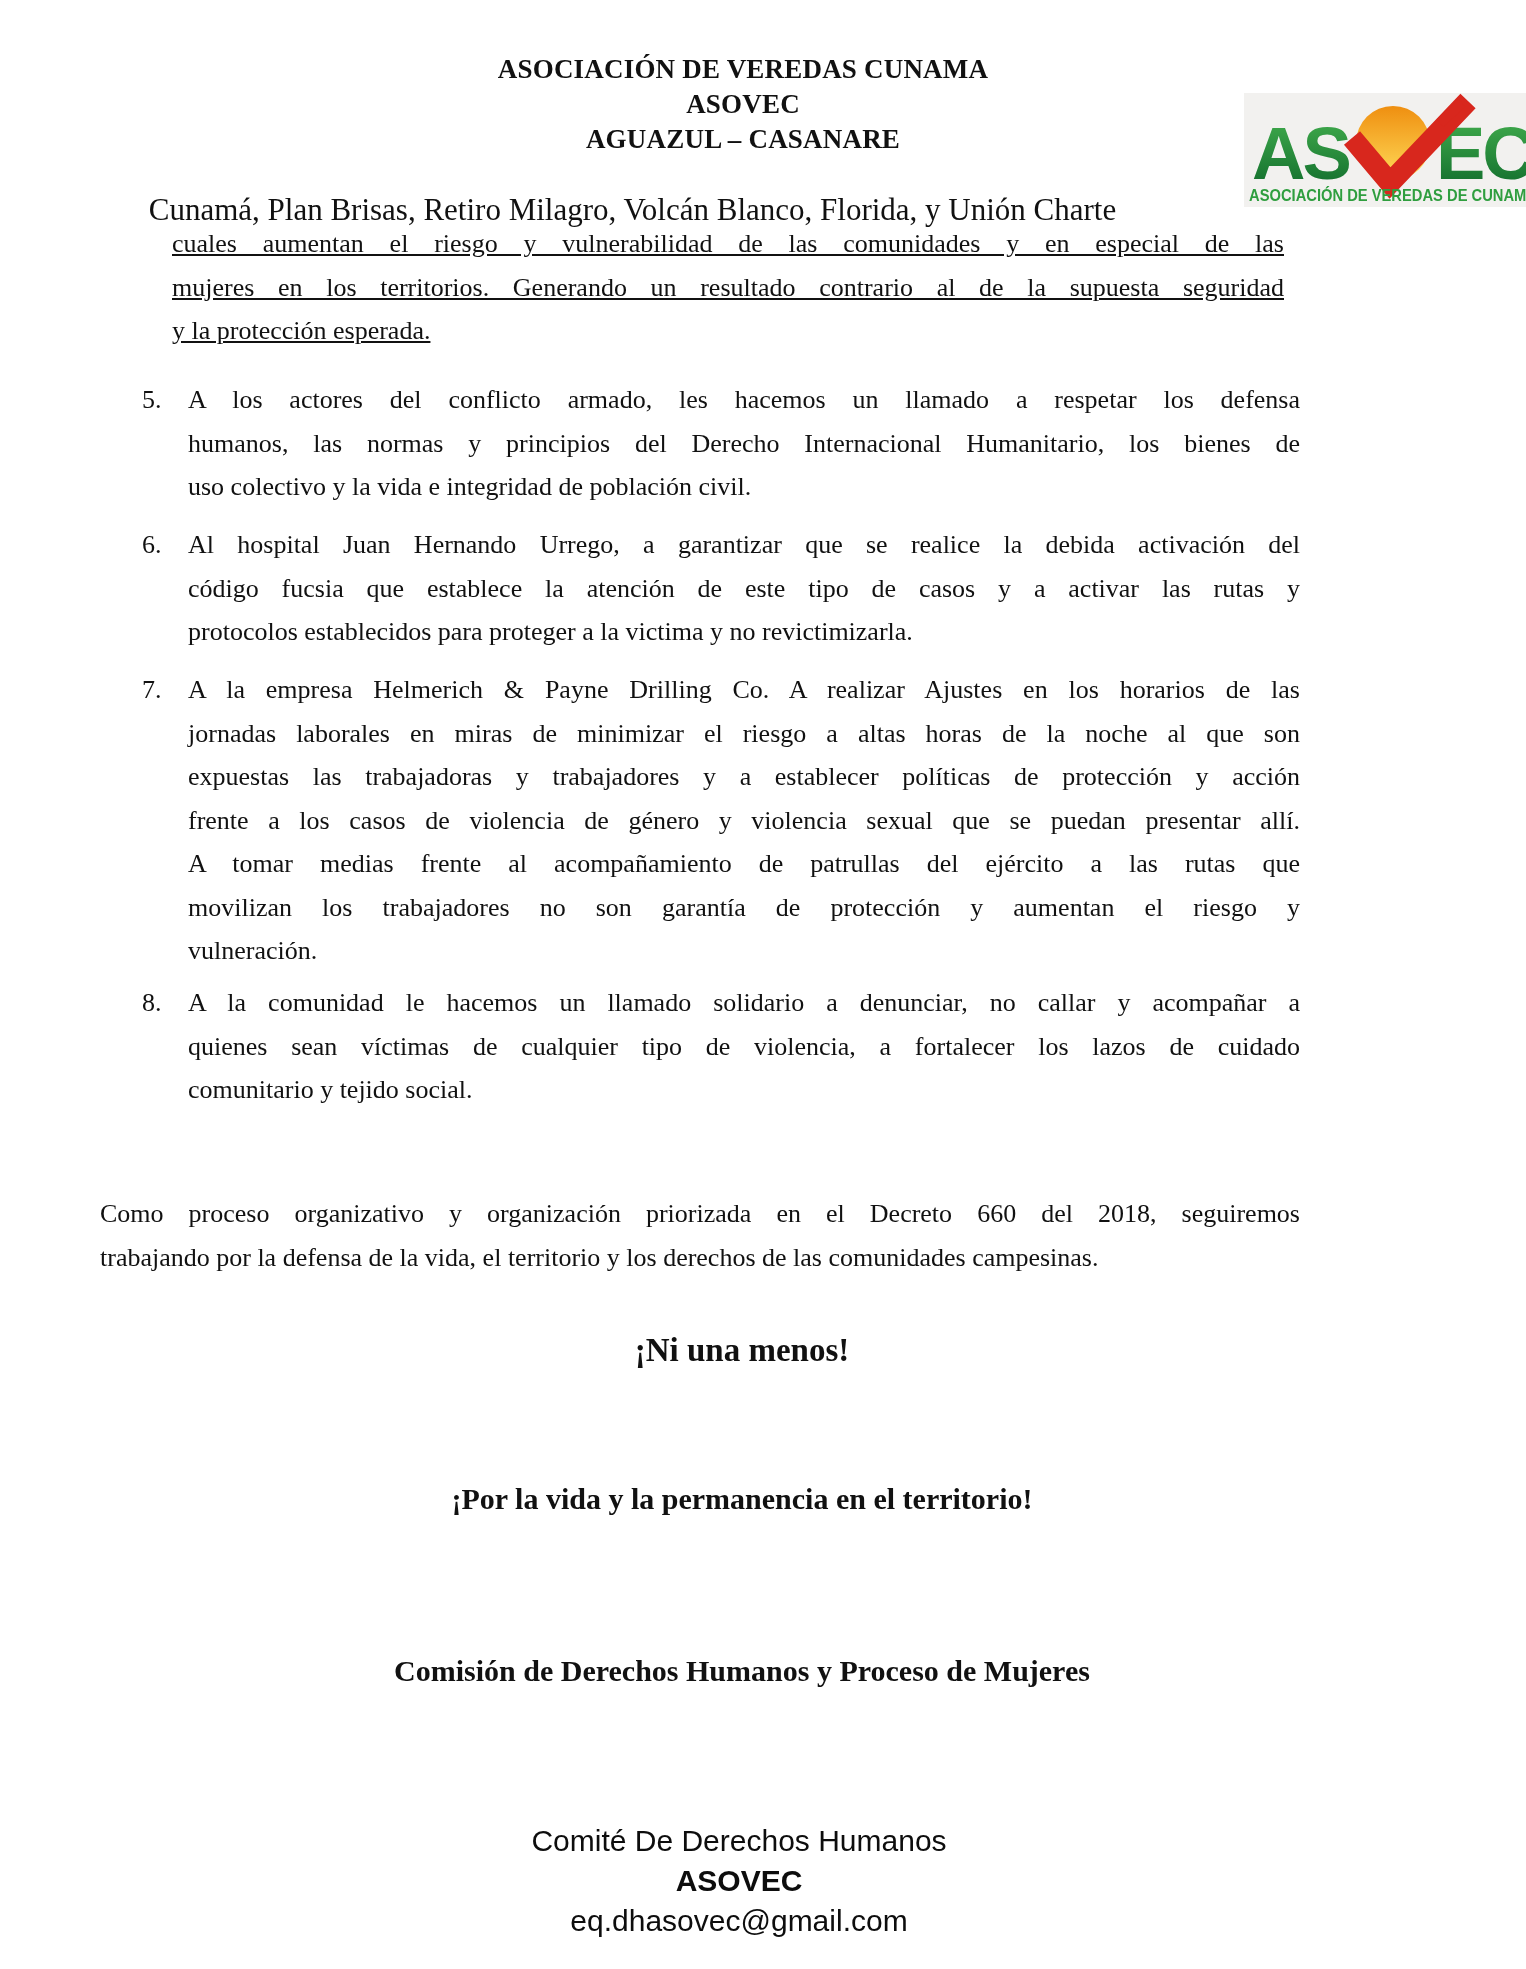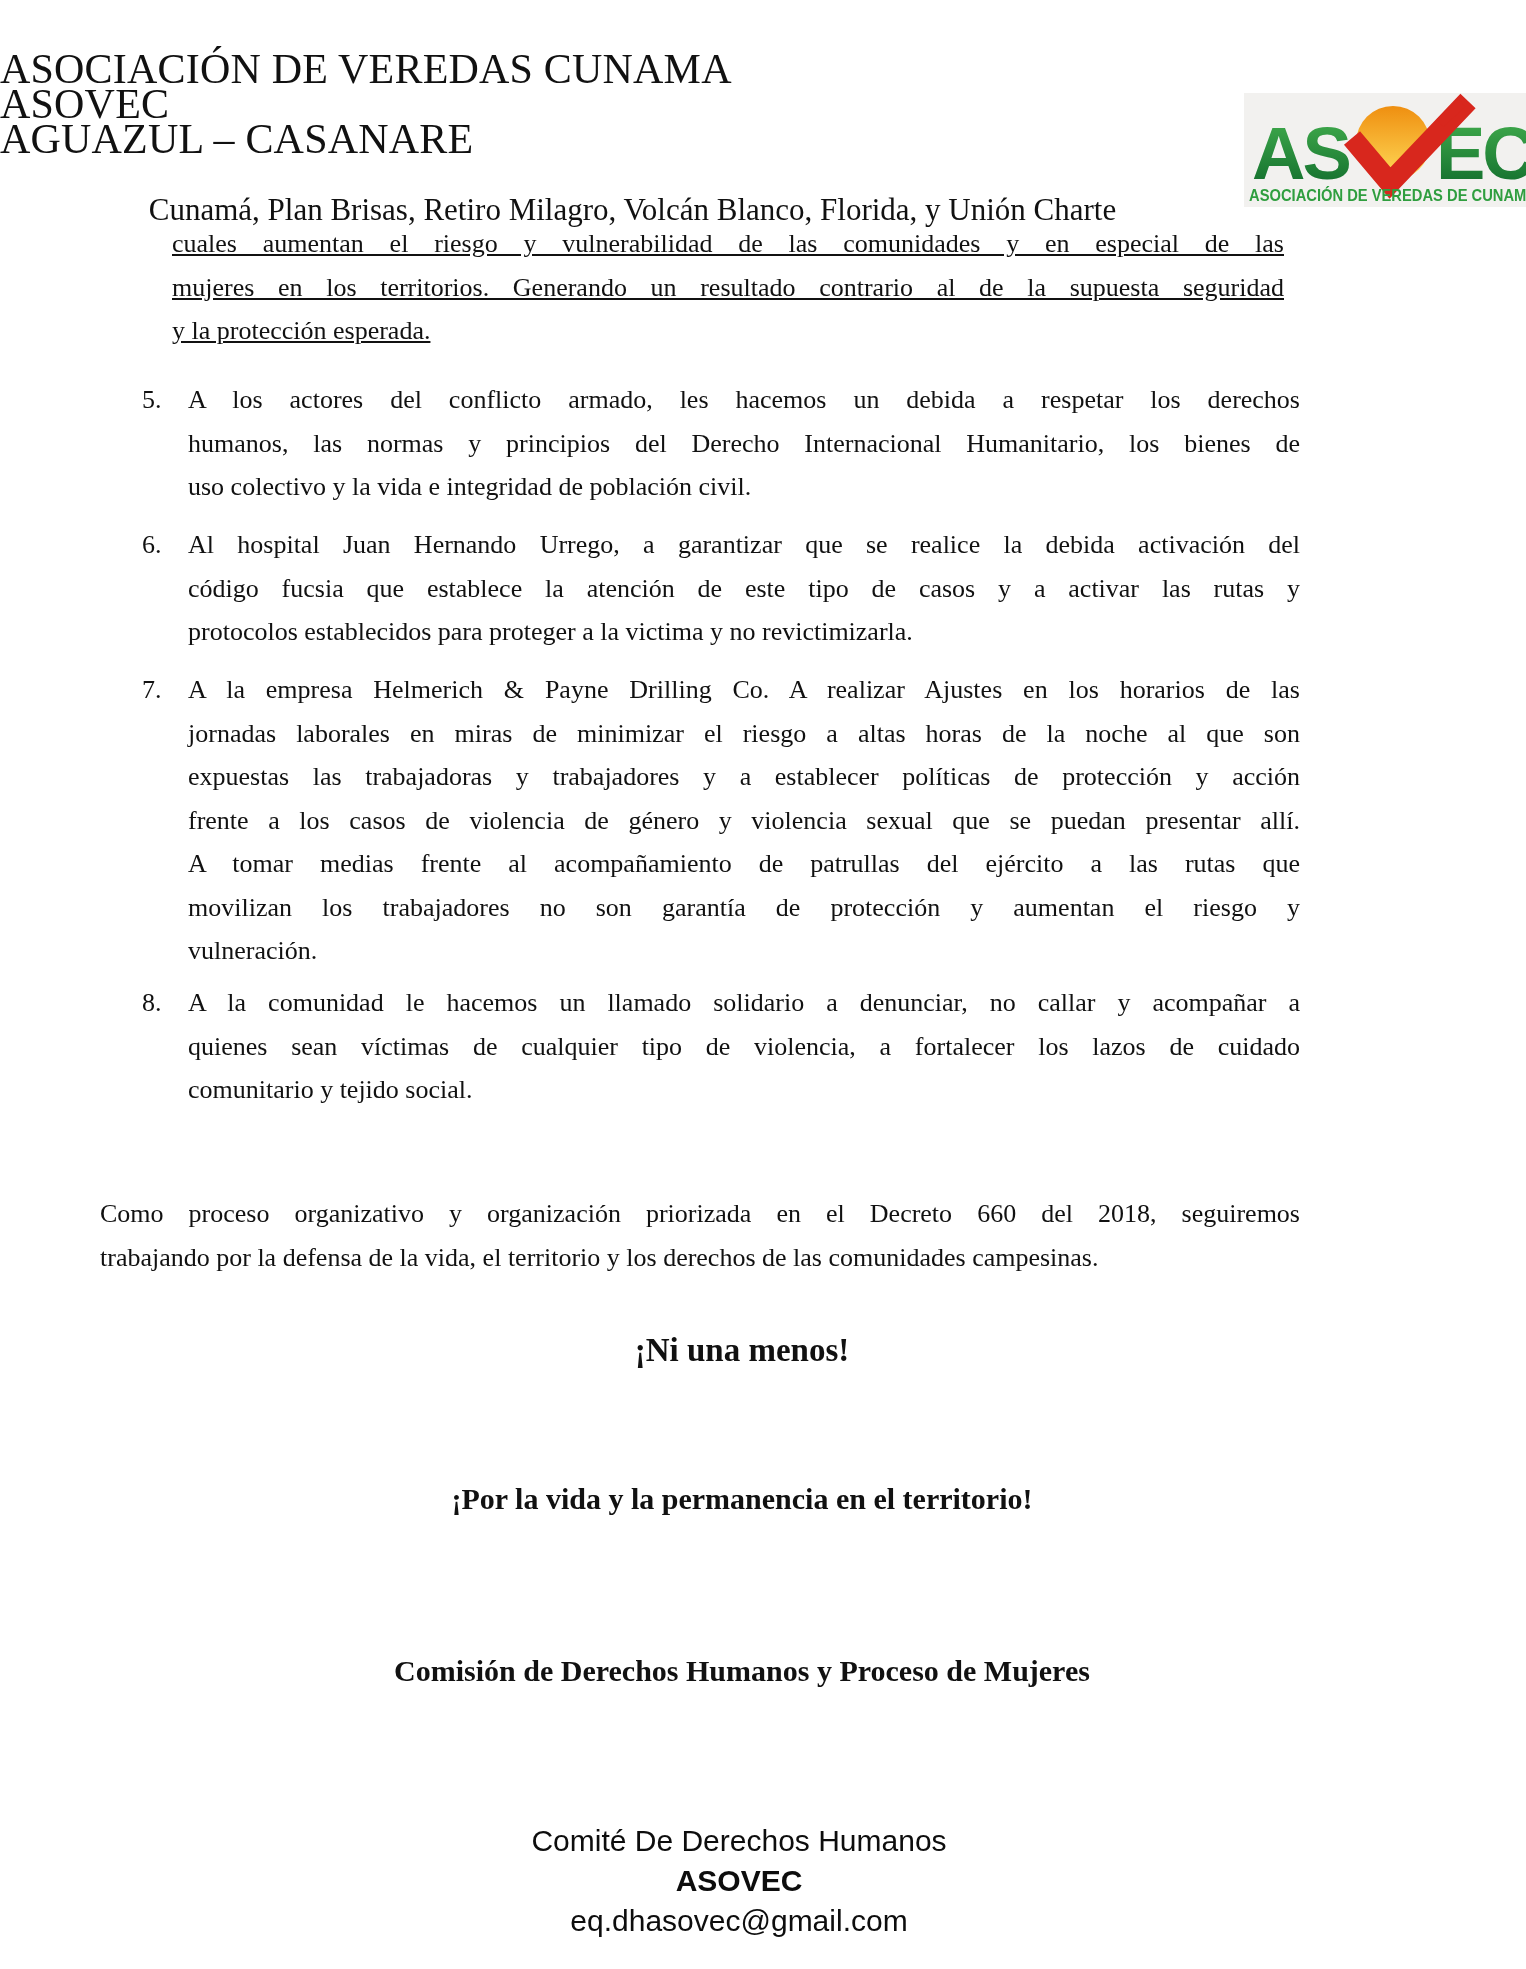--- a/index.html
+++ b/index.html
@@ -7,21 +7,21 @@
     position:relative;
     width:1526px;height:1969px;
     background:#ffffff;
     font-family:"Liberation Serif","DejaVu Serif",serif;
     color:#111111;
     overflow:hidden;
   }
   
   .header-titles{
     position:absolute;top:52px;left:0;width:1486px;
-    text-align:left;font-weight:normal;font-size:42px;line-height:35px;
+    text-align:center;font-weight:bold;font-size:27px;line-height:35px;
     letter-spacing:.2px;
   }
   .veredas{
     position:absolute;top:157px;left:5px;width:1255px;
     text-align:center;font-size:31px;line-height:36px;margin-top:35px;
   }
   .logo-box{position:absolute;left:1212px;top:93px;width:298px;height:114px;padding-left:32px;}
   
   .bodyblock{position:absolute;left:100px;width:1200px;font-size:26px;line-height:43.5px;}
   .indent{margin-left:72px;text-decoration:underline;}
@@ -84,21 +84,21 @@
 
   <div class="bodyblock indent" style="top:222px;width:1112px;">
     <div class="jline">cuales aumentan el riesgo y vulnerabilidad de las comunidades y en especial de las</div>
     <div class="jline">mujeres en los territorios. Generando un resultado contrario al de la supuesta seguridad</div>
     <div class="jlast">y la protección esperada.</div>
   </div>
 
   <div class="bodyblock item" style="top:378px;">
     <div class="num">5.</div>
     <div class="lines">
-      <div class="jline">A los actores del conflicto armado, les hacemos un debida a respetar los derechos</div>
+      <div class="jline">A los actores del conflicto armado, les hacemos un llamado a respetar los defensa</div>
       <div class="jline">humanos, las normas y principios del Derecho Internacional Humanitario, los bienes de</div>
       <div class="jlast">uso colectivo y la vida e integridad de población civil.</div>
     </div>
   </div>
 
   <div class="bodyblock item" style="top:523px;">
     <div class="num">6.</div>
     <div class="lines">
       <div class="jline">Al hospital Juan Hernando Urrego, a garantizar que se realice la debida activación del</div>
       <div class="jline">código fucsia que establece la atención de este tipo de casos y a activar las rutas y</div>

